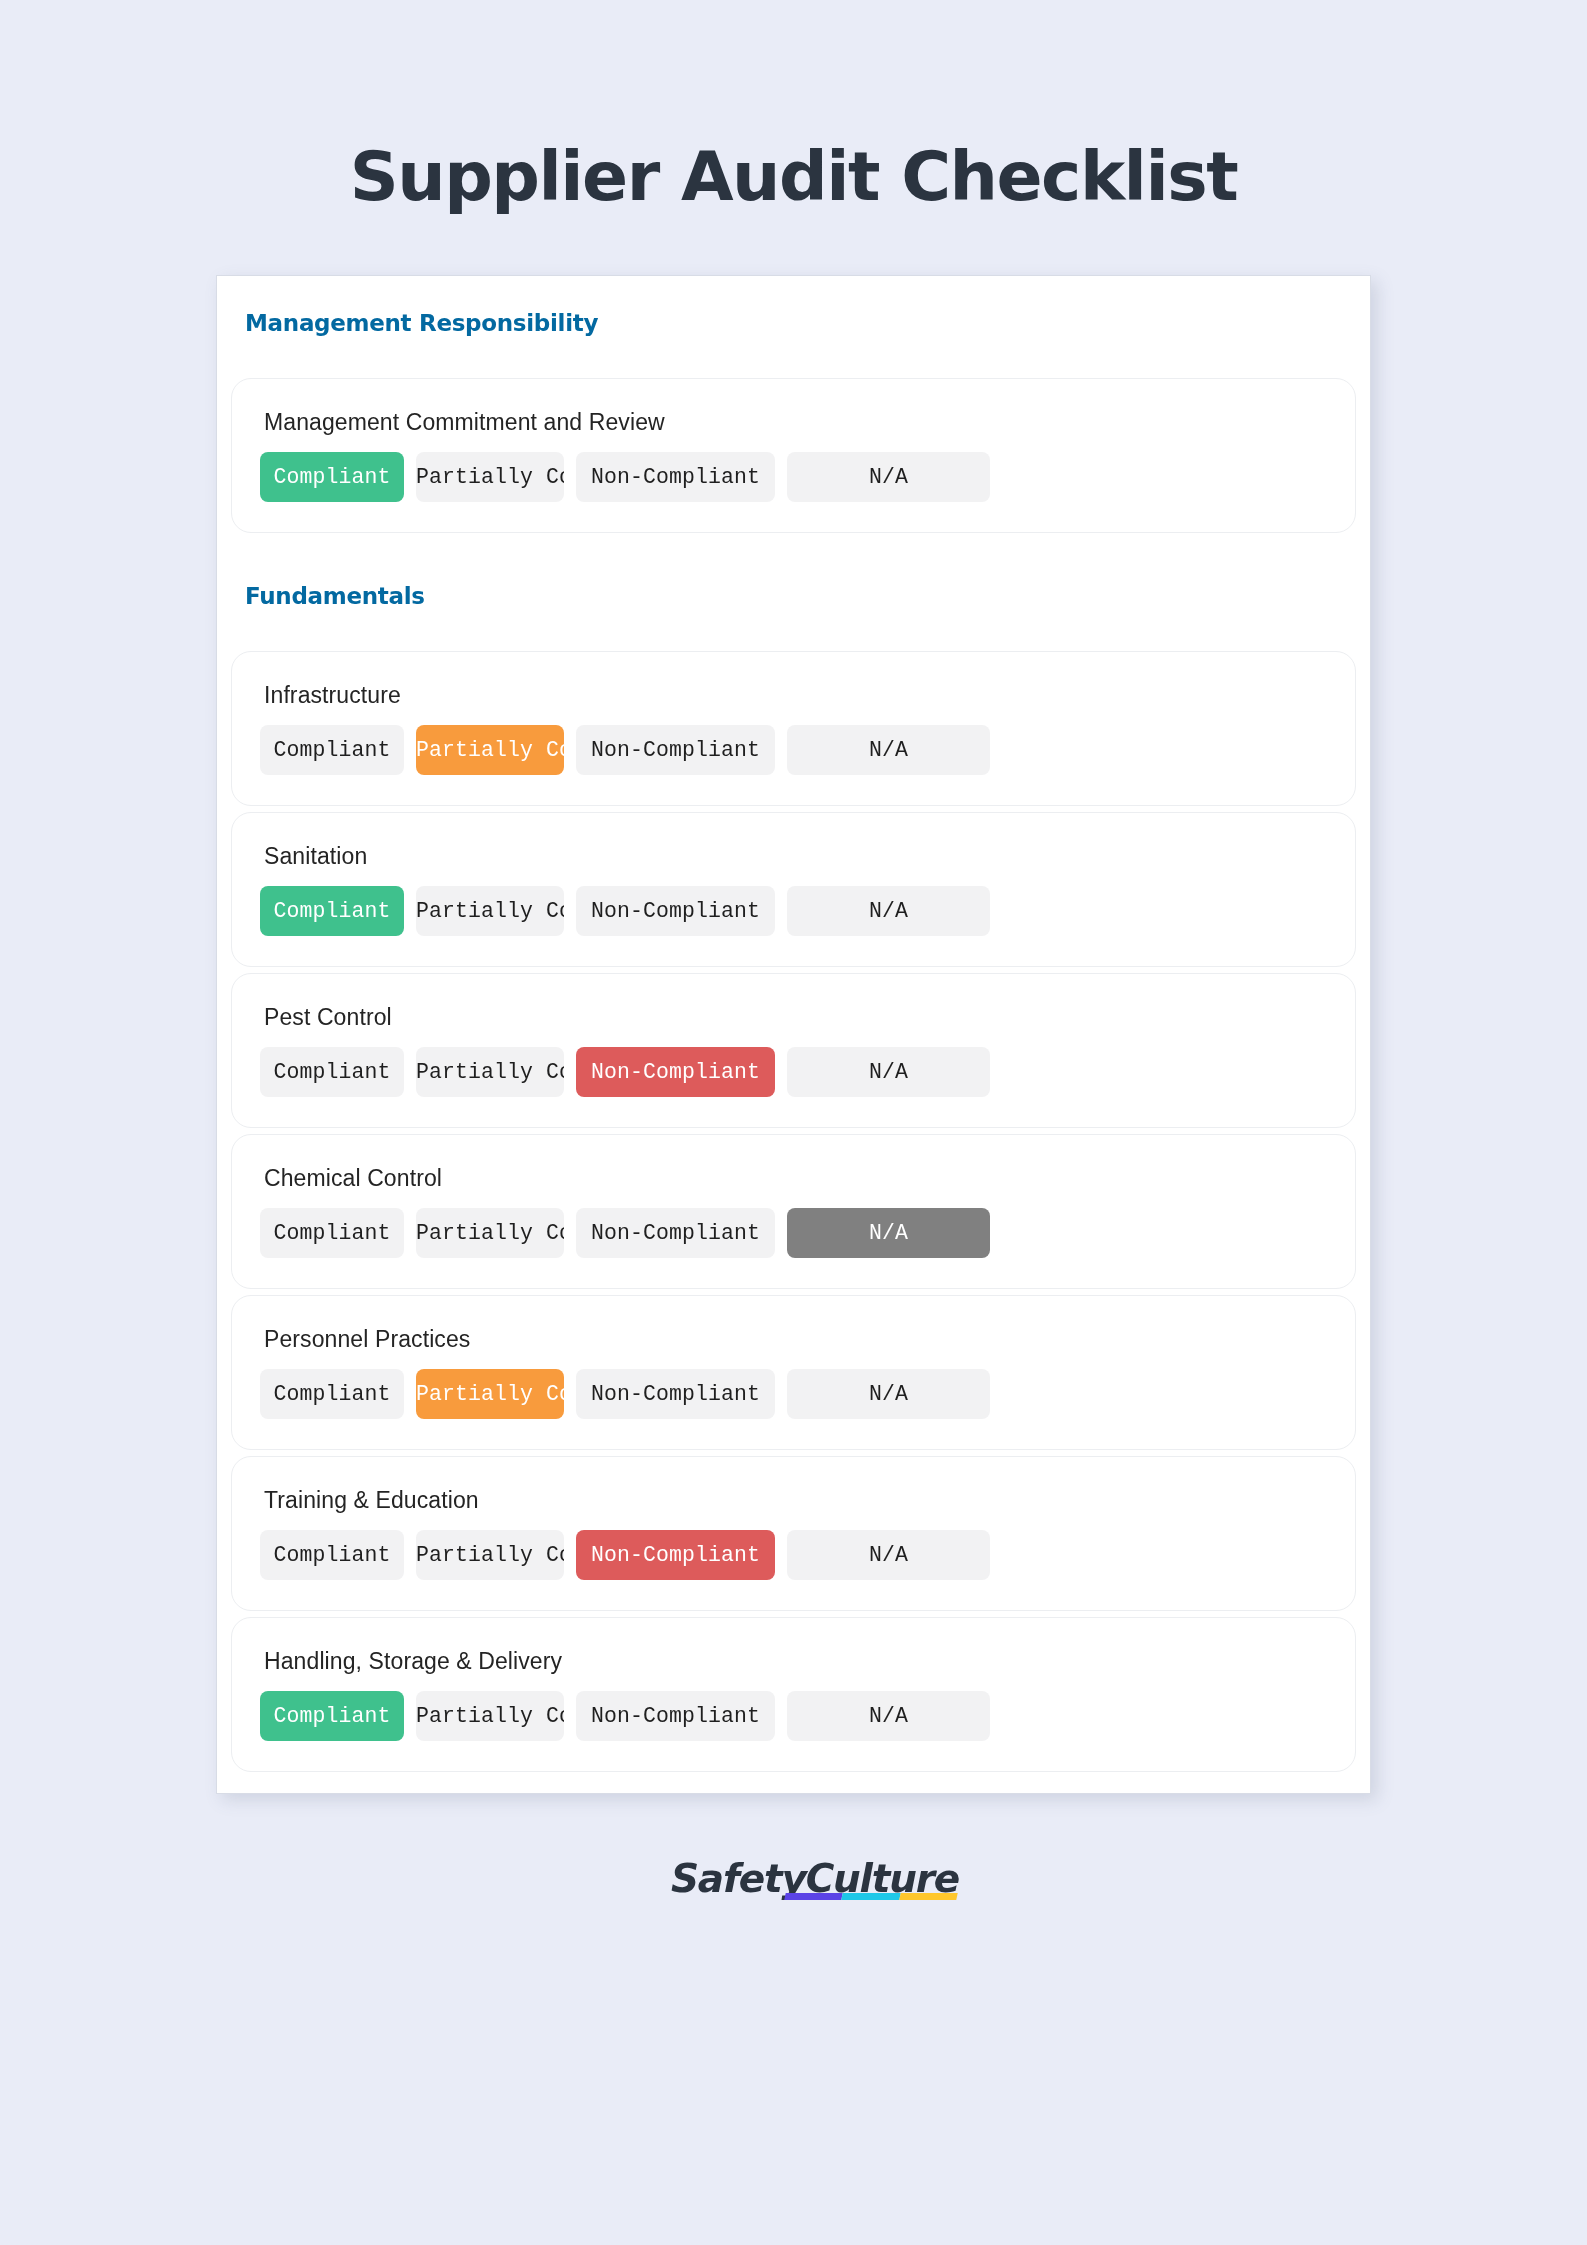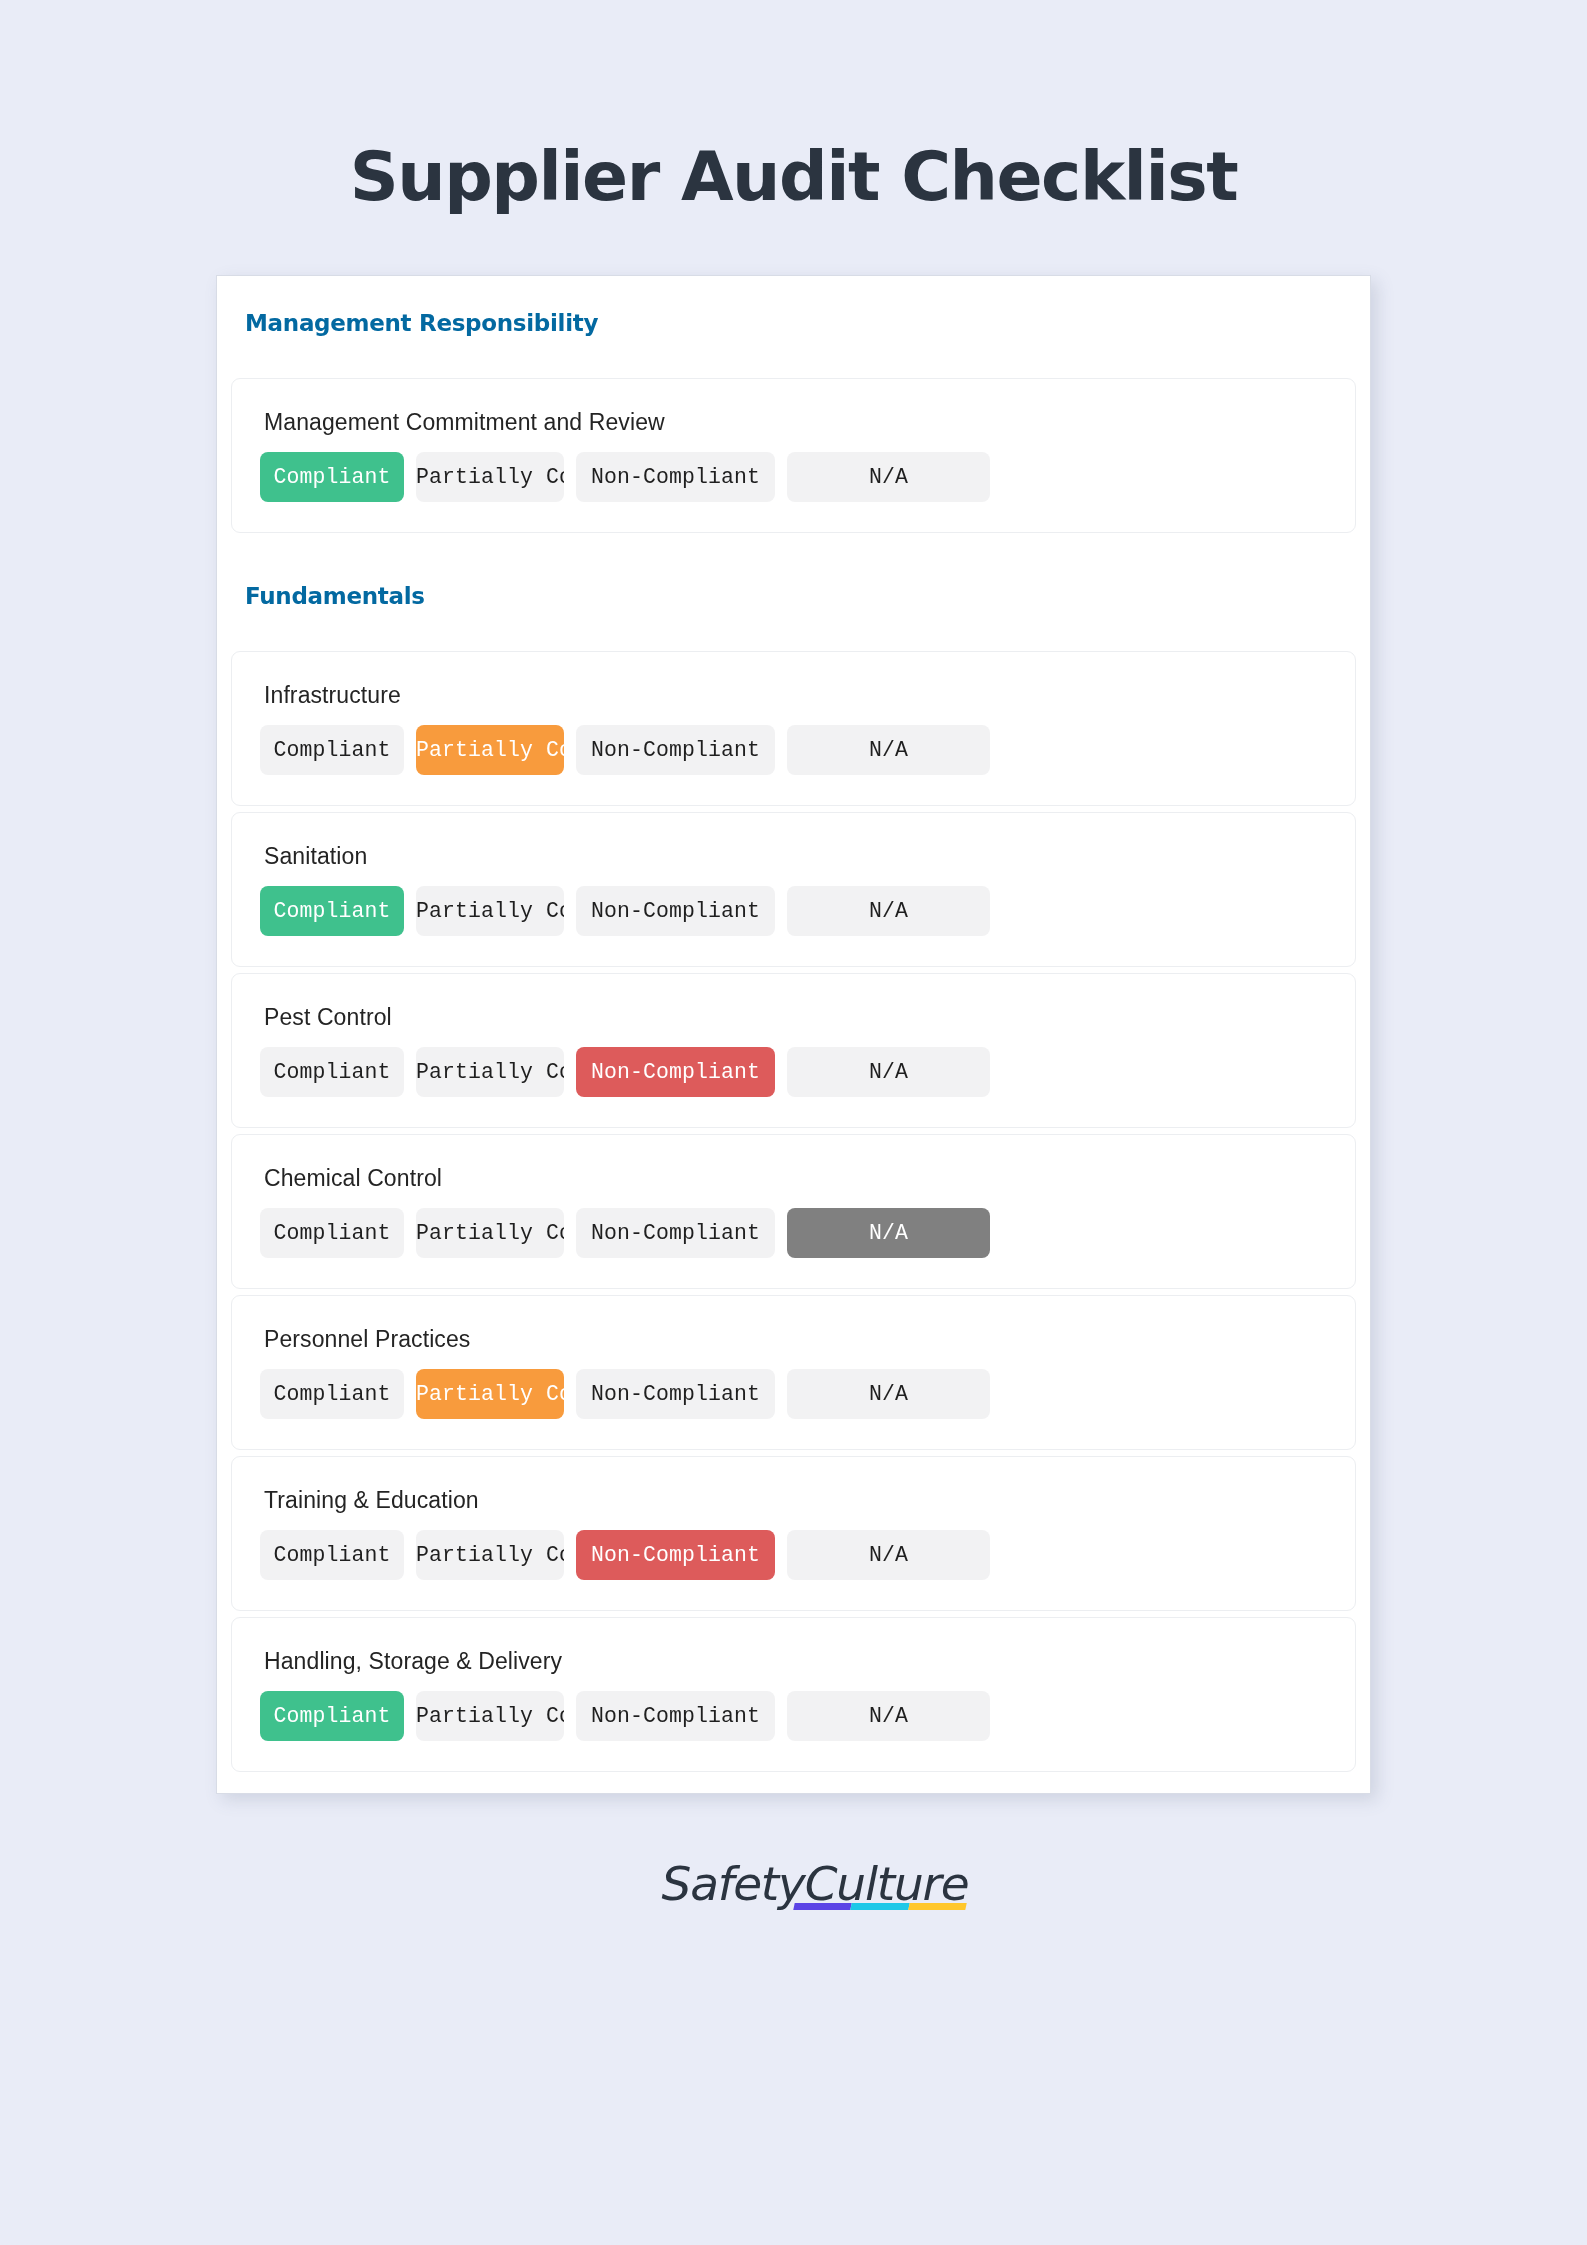--- a/index.html
+++ b/index.html
@@ -53,21 +53,21 @@
     font-weight: bold;
     color: #0369a1;
     letter-spacing: -0.3px;
     padding: 8px 0 6px 14px;
   }
 
   .section-gap { height: 36px; }
 
   .question-card {
     border: 1px solid #eceef1;
-    border-radius: 9px;
+    border-radius: 20px;
     background: #ffffff;
     padding: 30px 0 30px 0;
     margin: 0 0 6px 0;
   }
 
   .question-card:last-child { margin-bottom: 1px; }
 
   .question-label {
     font-size: 23px;
     color: #242424;
@@ -117,22 +117,22 @@
     width: 100%;
   }
 
   .logo-wrap {
     position: relative;
     display: inline-block;
   }
 
   .logo-text {
     font-family: "DejaVu Sans", sans-serif;
-    font-size: 47px;
-    font-weight: normal;
+    font-size: 39px;
+    font-weight: bold;
     font-style: italic;
     color: #2b3440;
     letter-spacing: -1.2px;
     white-space: nowrap;
     margin-left: 43px;
   }
 
   .logo-underline {
     position: absolute;
     right: 2px;

